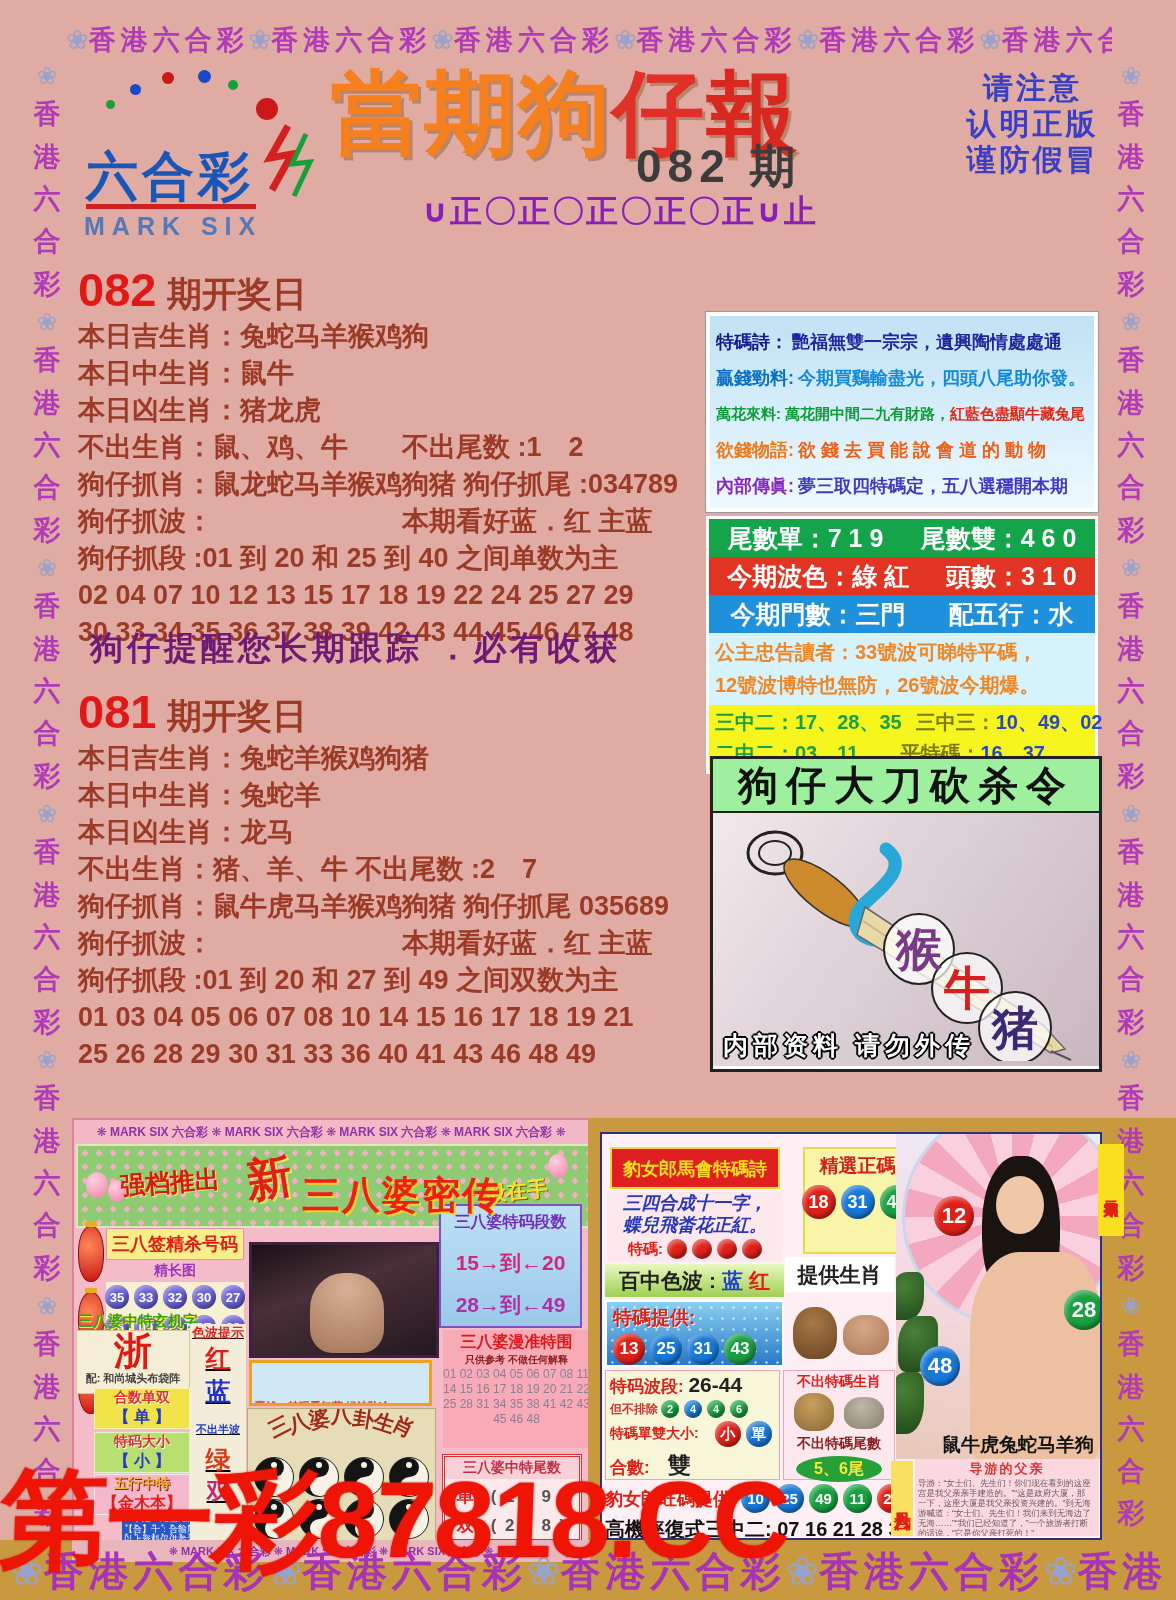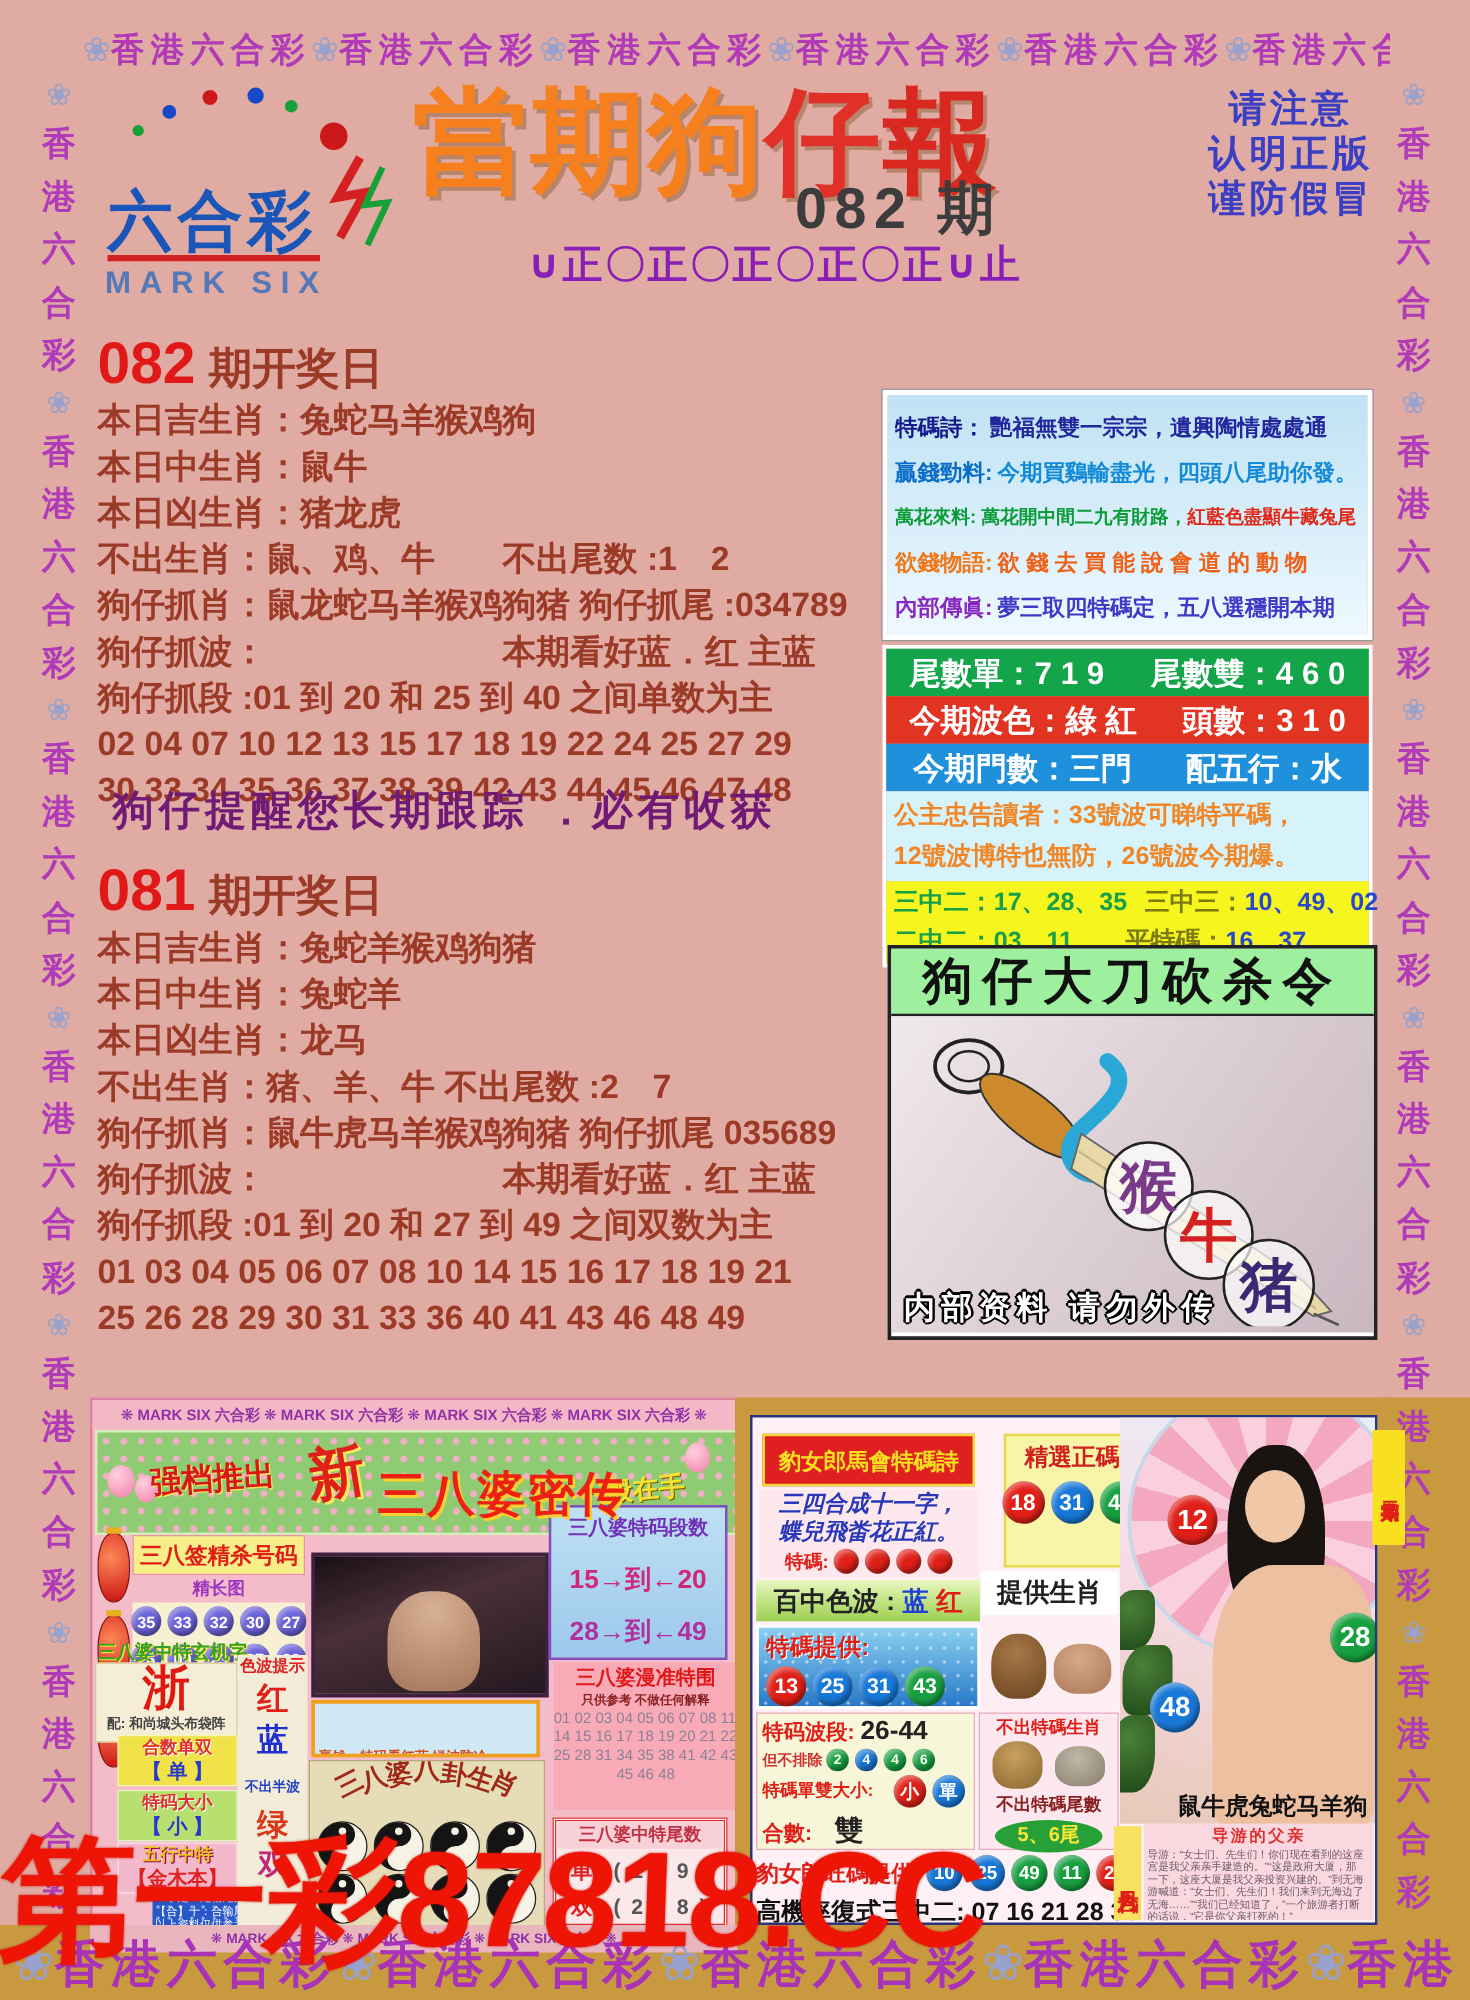--- a/index.html
+++ b/index.html
@@ -99,21 +99,21 @@
   #adl-zhe .zc{font-size:38px;font-weight:bold;color:#e01810;line-height:40px;}
   #adl-zhe .zn{font-size:11px;color:#444;font-weight:bold;white-space:nowrap;}
   .adl-bn{position:absolute;left:20px;width:94px;text-align:center;font-weight:bold;border:1px solid rgba(255,255,255,.6);}
   .adl-bn .l{font-size:14px;color:#e03030;text-shadow:1px 1px 0 #fff;}
   .adl-bn .v{font-size:16px;color:#2838c8;}
   #adl-bn3 .l{color:#e8c020;text-shadow:1px 1px 0 #905;}
   #adl-bn3 .v{color:#e02020;}
   #adl-blue{position:absolute;left:18px;top:392px;width:102px;height:32px;background:#2858c8;
        background-image:radial-gradient(#fff8 1px,transparent 1.5px);background-size:9px 9px;
        color:#fff;font-size:9px;line-height:10.5px;padding:1px 2px;box-sizing:border-box;white-space:nowrap;overflow:hidden;margin-left:30px;}
-  #adl-colorcol{position:absolute;left:116px;top:204px;width:56px;height:218px;background:#f2ecd8;text-align:center;}
+  #adl-colorcol{position:absolute;left:116px;top:204px;width:56px;height:218px;background:#f2ecd8;text-align:center;text-decoration:underline;}
   #adl-colorcol .t{font-size:13px;font-weight:bold;color:#e02020;white-space:nowrap;}
   #adl-colorcol .c1{font-size:25px;font-weight:bold;color:#e02018;}
   #adl-colorcol .c2{font-size:25px;font-weight:bold;color:#2030cc;}
   #adl-colorcol .m{font-size:11px;font-weight:bold;color:#2040c0;white-space:nowrap;margin-top:14px;}
   #adl-colorcol .c3{font-size:25px;font-weight:bold;color:#d83818;margin-top:6px;}
   #adl-colorcol .c4{font-size:23px;font-weight:bold;color:#c02878;}
   #adl-photo{position:absolute;left:175px;top:122px;width:190px;height:116px;border:3px solid #402040;box-sizing:border-box;
        background:linear-gradient(160deg,#1a1016 0%,#4a3038 40%,#241820 100%);}
   #adl-photo .skin{position:absolute;left:58px;top:28px;width:74px;height:80px;border-radius:45% 45% 30% 30%;
        background:radial-gradient(circle at 50% 20%,#e8bfa0,#b08060);opacity:.9;}

